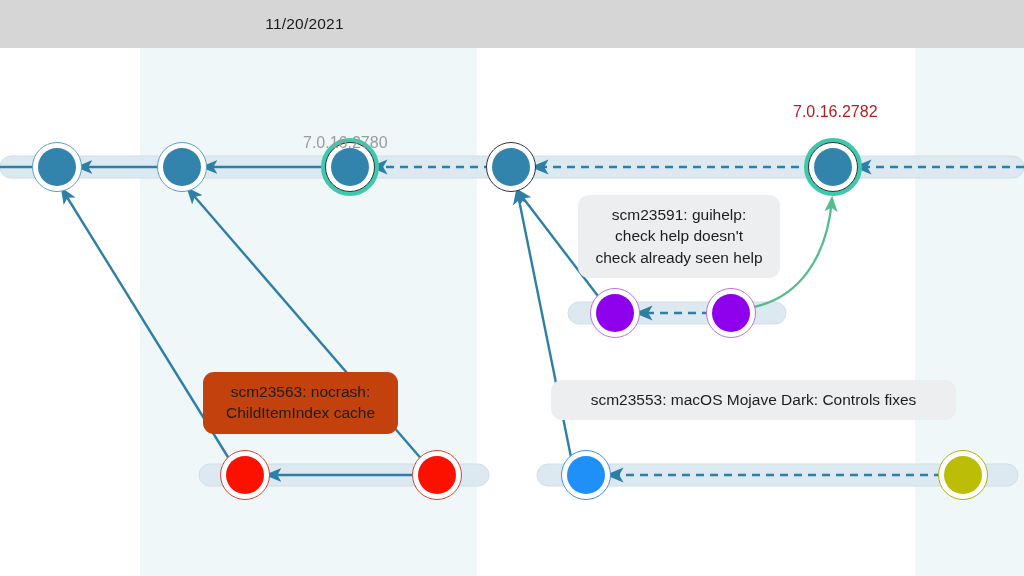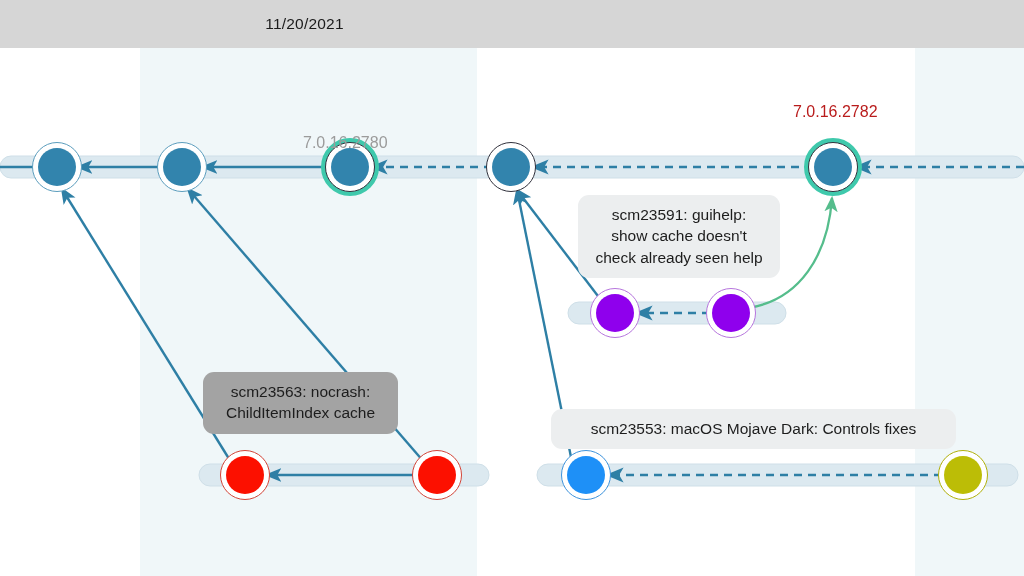--- a/index.html
+++ b/index.html
@@ -173,24 +173,24 @@
       </div>
     </div>
 
   <div id="verlabels-root">
       <div class="verlabel" style="left: 303px; top: 112px; color: rgb(155, 155, 155); margin-top: 22px;">7.0.16.2780</div>
       <div class="verlabel" style="left: 793px; top: 103px; color: #b91c1c;">7.0.16.2782</div>
     </div>
 
   <div id="tips-root">
       <div class="tip" style="left: 578px; top: 195px; width: 202px; background: rgb(236, 238, 239);">scm23591: guihelp:
-show cache doesn't
+check help doesn't
 check already seen help</div>
-      <div class="tip" style="left: 203px; top: 372px; width: 195px; background: #a3a3a3;">scm23563: nocrash:
+      <div class="tip" style="left: 203px; top: 372px; width: 195px; background: #c2410c;">scm23563: nocrash:
 ChildItemIndex cache</div>
-      <div class="tip" style="left: 551px; top: 409px; width: 405px; background: rgb(236, 238, 239);">scm23553: macOS Mojave Dark: Controls fixes</div>
+      <div class="tip" style="left: 551px; top: 380px; width: 405px; background: rgb(236, 238, 239);">scm23553: macOS Mojave Dark: Controls fixes</div>
     </div>
 
   <div class="date-header" style="background: rgb(214, 214, 214);">
     <div class="date-cell" id="dc0" style="left: 136px; width: 337px;">11/20/2021</div>
   </div>
 
 </div>
 
 </body></html>

